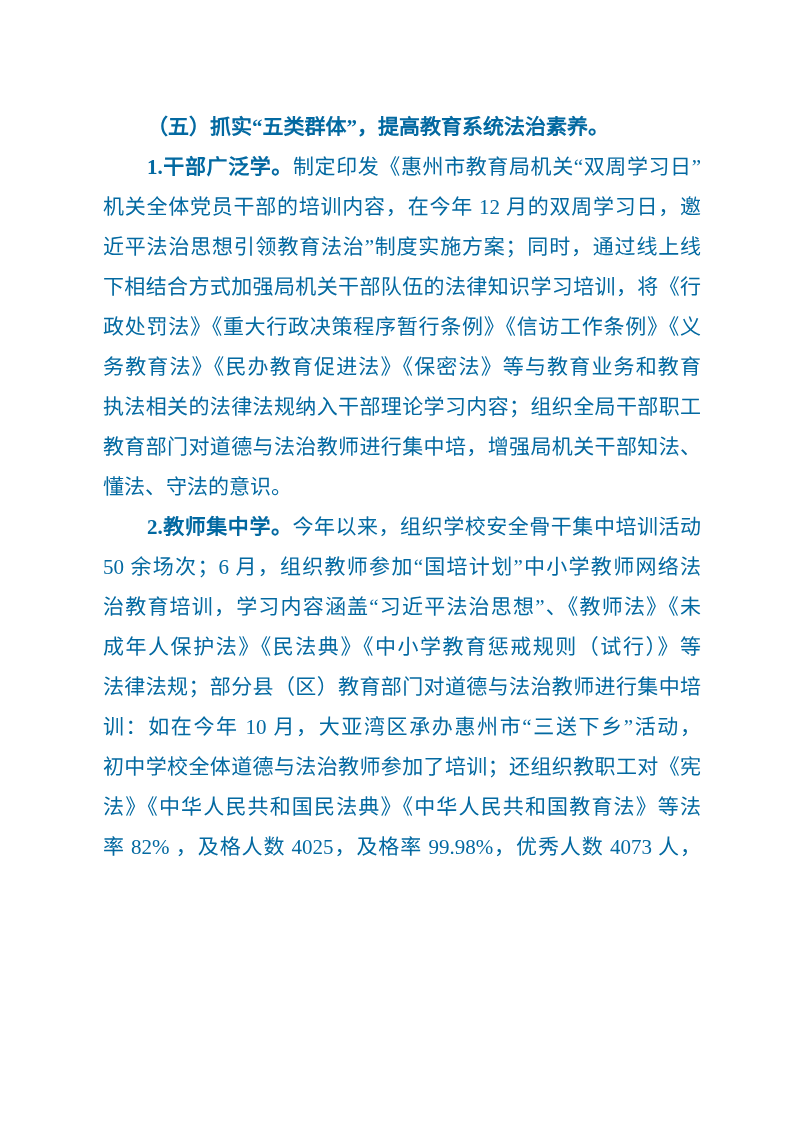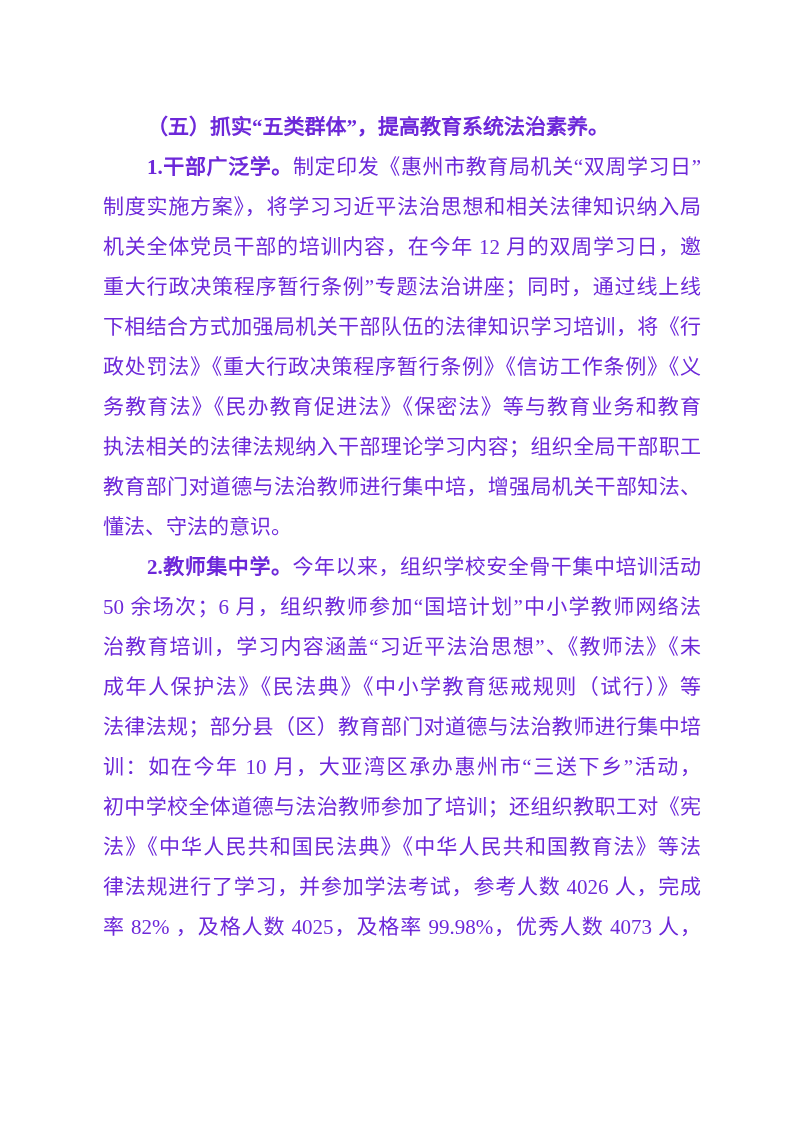--- a/index.html
+++ b/index.html
@@ -13,21 +13,21 @@
     height: 1123px;
     background: #ffffff;
     overflow: hidden;
     margin: 0 auto;
   }
   .doc {
     position: absolute;
     left: 103px;
     top: 107px;
     width: 598px;
-    color: #6d28d9;
+    color: #0369a1;
     font-family: "Liberation Serif", "DejaVu Serif", serif;
     font-size: 21px;
     line-height: 40px;
   }
   .line {
     height: 40px;
     text-align: justify;
     text-align-last: left;
   }
   .line.fill {
@@ -41,33 +41,31 @@
     font-weight: bold;
   }
 </style>
 </head>
 <body>
 
 <div class="page">
   <div class="doc">
       <div class="line indent heading"><span>（五）抓实“五类群体”，提高教育系统法治素养。</span></div>
       <div class="line fill indent"><span class="bold-prefix">1.干部广泛学。</span><span>制定印发《惠州市教育局机关“双周学习日”</span></div>
-      <div class="line fill"><span>制度实施方案》，将学习习近平法治思想和相关法律知识纳入局</span></div>
       <div class="line fill"><span>机关全体党员干部的培训内容，在今年 12 月的双周学习日，邀</span></div>
-      <div class="line fill"><span>重大行政决策程序暂行条例”专题法治讲座；同时，通过线上线</span></div>
+      <div class="line fill"><span>近平法治思想引领教育法治”制度实施方案；同时，通过线上线</span></div>
       <div class="line fill"><span>下相结合方式加强局机关干部队伍的法律知识学习培训，将《行</span></div>
       <div class="line fill"><span>政处罚法》《重大行政决策程序暂行条例》《信访工作条例》《义</span></div>
       <div class="line fill"><span>务教育法》《民办教育促进法》《保密法》等与教育业务和教育</span></div>
       <div class="line fill"><span>执法相关的法律法规纳入干部理论学习内容；组织全局干部职工</span></div>
       <div class="line fill"><span>教育部门对道德与法治教师进行集中培，增强局机关干部知法、</span></div>
       <div class="line"><span>懂法、守法的意识。</span></div>
       <div class="line fill indent"><span class="bold-prefix">2.教师集中学。</span><span>今年以来，组织学校安全骨干集中培训活动</span></div>
       <div class="line fill"><span>50 余场次；6 月，组织教师参加“国培计划”中小学教师网络法</span></div>
       <div class="line fill"><span>治教育培训，学习内容涵盖“习近平法治思想”、《教师法》《未</span></div>
       <div class="line fill"><span>成年人保护法》《民法典》《中小学教育惩戒规则（试行）》等</span></div>
       <div class="line fill"><span>法律法规；部分县（区）教育部门对道德与法治教师进行集中培</span></div>
       <div class="line fill"><span>训：如在今年 10 月，大亚湾区承办惠州市“三送下乡”活动，</span></div>
       <div class="line fill"><span>初中学校全体道德与法治教师参加了培训；还组织教职工对《宪</span></div>
       <div class="line fill"><span>法》《中华人民共和国民法典》《中华人民共和国教育法》等法</span></div>
-      <div class="line fill"><span>律法规进行了学习，并参加学法考试，参考人数 4026 人，完成</span></div>
       <div class="line fill"><span>率 82% ，及格人数 4025，及格率 99.98%，优秀人数 4073 人，</span></div>
     </div>
 </div>
 
 </body></html>

